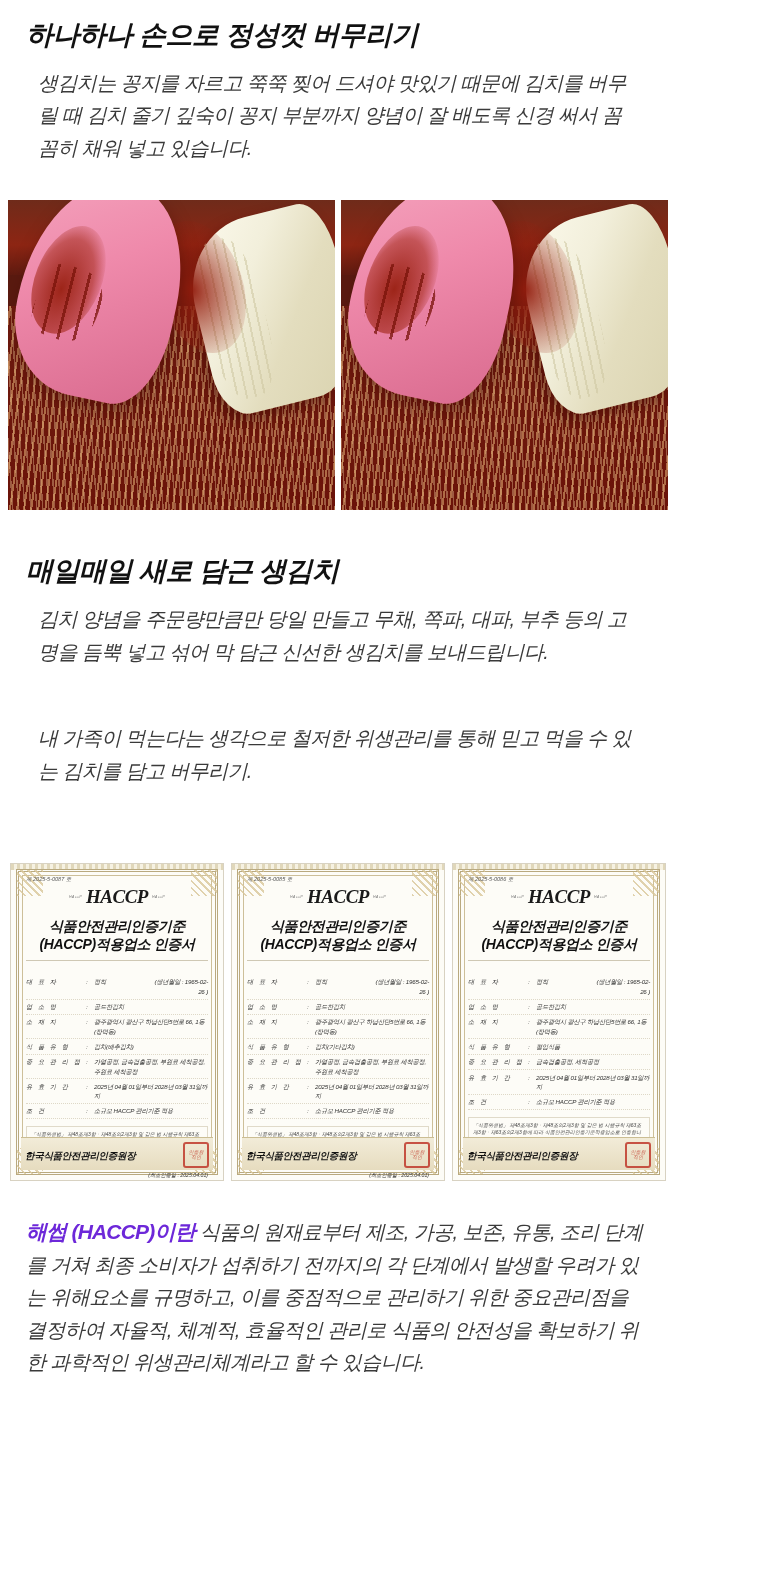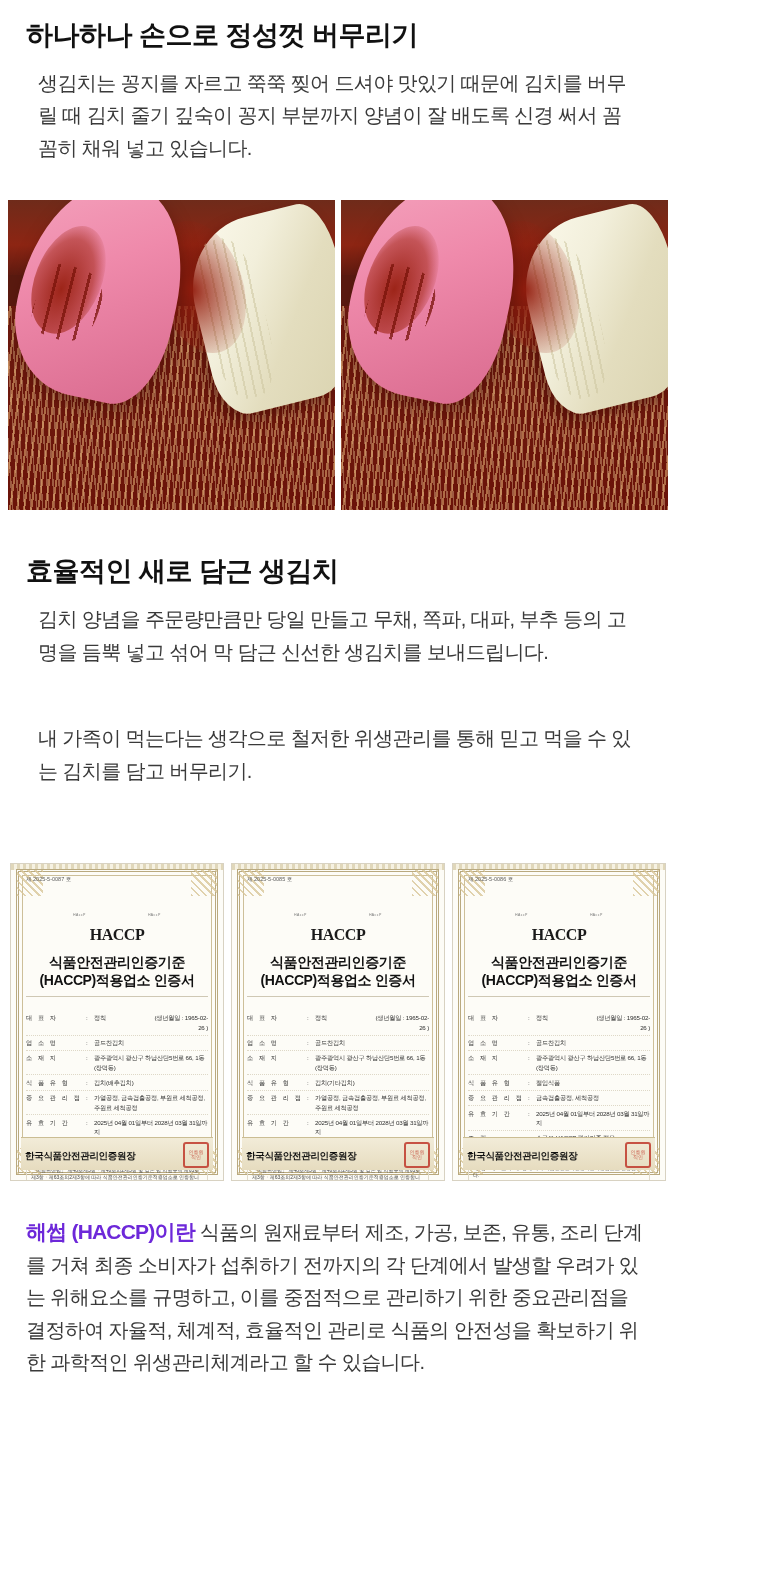--- a/index.html
+++ b/index.html
@@ -10,20 +10,21 @@
   }
   body {
     width: 780px;
     font-family: "Liberation Sans", "DejaVu Sans", sans-serif;
     color: #222222;
   }
   .page {
     width: 676px;
     position: relative;
     overflow: hidden;
+    font-style: italic;
   }
   .section-pad {
     padding: 0 26px;
   }
   h2.heading {
     font-size: 27px;
     font-weight: bold;
     letter-spacing: -0.5px;
     margin: 0 0 14px 0;
     color: #111111;
@@ -230,26 +231,25 @@
     gap: 4px;
     margin: 2px 0 6px 0;
   }
   .cert-logo-side {
     font-size: 5px;
     letter-spacing: 0.5px;
     color: #7a7a7a;
     transform: scaleY(0.9);
   }
   .cert-logo {
-    font-size: 16px;
+    font-size: 19px;
     font-weight: bold;
     letter-spacing: -0.5px;
     color: #1a1a1a;
     font-family: "Liberation Serif", serif;
-    margin-top: 40px;
   }
   .cert-title {
     text-align: center;
     font-size: 14px;
     font-weight: bold;
     color: #111;
     padding: 4px 0 6px 0;
     border-bottom: 1px solid #cfc8b4;
     margin-bottom: 14px;
     letter-spacing: -0.4px;
@@ -384,21 +384,21 @@
       <div class="glove">
         <div class="glove-stain"></div>
         <div class="fingers"></div>
       </div>
     </div>
   </div>
 
   <div class="gap-lg"></div>
 
   <div class="section-pad">
-    <h2 class="heading">효율적인 새로 담근 생김치</h2>
+    <h2 class="heading">매일매일 새로 담근 생김치</h2>
     <p class="body-text">김치 양념을 주문량만큼만 당일 만들고 무채, 쪽파, 대파, 부추 등의 고명을 듬뿍 넣고 섞어 막 담근 신선한 생김치를 보내드립니다.</p>
   </div>
 
   <div class="gap-md"></div>
 
   <div class="section-pad">
     <p class="body-text">내 가족이 먹는다는 생각으로 철저한 위생관리를 통해 믿고 먹을 수 있는 김치를 담고 버무리기.</p>
   </div>
 
   <div class="gap-lg"></div>

